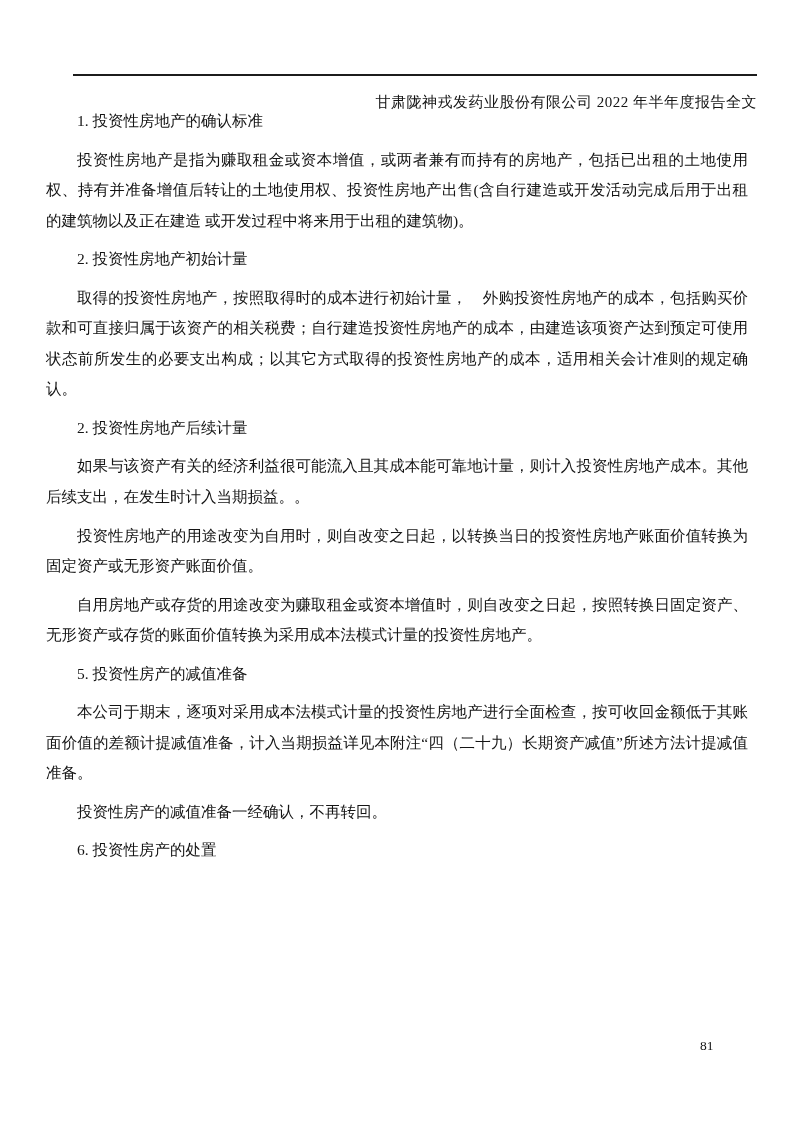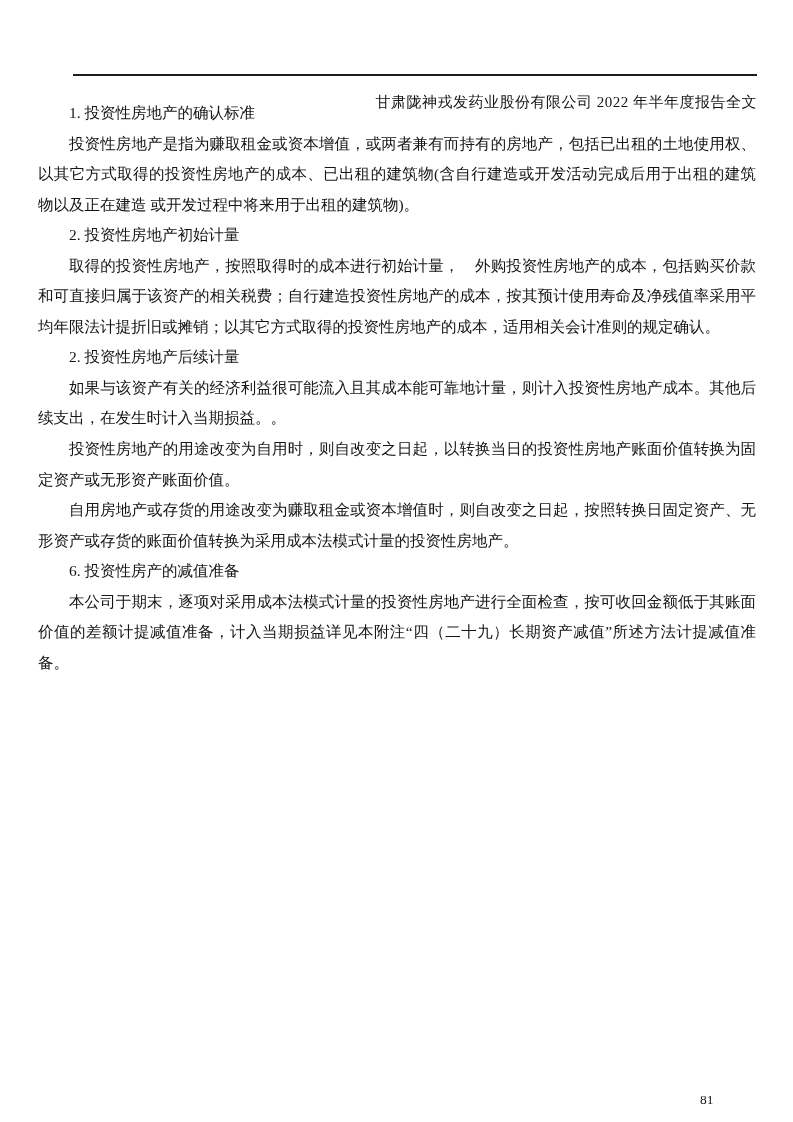--- a/index.html
+++ b/index.html
@@ -35,43 +35,45 @@
     position: absolute;
     top: 98px; left: 38px;
     width: 718px;
     font-size: 15.5px;
     line-height: 30.55px;
     text-align: justify;
     text-justify: inter-ideograph;
     color: #141414;
   }
   .doc-body p {
-    margin: 0;
+    margin: 8px;
     padding: 0;
     text-indent: 2em;
   }
   .page-number {
     position: absolute;
-    top: 1092px; left: 700px;
+    top: 1038px; left: 700px;
     font-size: 13.5px;
     color: #141414;
   }
 </style>
 </head>
 <body>
 
 <div class="page">
   <div class="report-header">甘肃陇神戎发药业股份有限公司 2022 年半年度报告全文</div>
   <div class="header-rule"></div>
   <div class="doc-body">
       <p>1. 投资性房地产的确认标准</p>
-      <p>投资性房地产是指为赚取租金或资本增值，或两者兼有而持有的房地产，包括已出租的土地使用权、以其它方式取得的投资性房地产的成本、已出租的建筑物(含自行建造或开发活动完成后用于出租的建筑物以及正在建造 或开发过程中将来用于出租的建筑物)。</p>
+      <p>投资性房地产是指为赚取租金或资本增值，或两者兼有而持有的房地产，包括已出租的土地使用权、持有并准备增值后转让的土地使用权、投资性房地产出售(含自行建造或开发活动完成后用于出租的建筑物以及正在建造 或开发过程中将来用于出租的建筑物)。</p>
       <p>2. 投资性房地产初始计量</p>
-      <p>取得的投资性房地产，按照取得时的成本进行初始计量，　外购投资性房地产的成本，包括购买价款和可直接归属于该资产的相关税费；自行建造投资性房地产的成本，按其预计使用寿命及净残值率采用平均年限法计提折旧或摊销；以其它方式取得的投资性房地产的成本，适用相关会计准则的规定确认。</p>
+      <p>取得的投资性房地产，按照取得时的成本进行初始计量，　外购投资性房地产的成本，包括购买价款和可直接归属于该资产的相关税费；自行建造投资性房地产的成本，由建造该项资产达到预定可使用状态前所发生的必要支出构成；以其它方式取得的投资性房地产的成本，适用相关会计准则的规定确认。</p>
       <p>2. 投资性房地产后续计量</p>
       <p>如果与该资产有关的经济利益很可能流入且其成本能可靠地计量，则计入投资性房地产成本。其他后续支出，在发生时计入当期损益。。</p>
       <p>投资性房地产的用途改变为自用时，则自改变之日起，以转换当日的投资性房地产账面价值转换为固定资产或无形资产账面价值。</p>
       <p>自用房地产或存货的用途改变为赚取租金或资本增值时，则自改变之日起，按照转换日固定资产、无形资产或存货的账面价值转换为采用成本法模式计量的投资性房地产。</p>
-      <p>6. 投资性房产的减值准备</p>
+      <p>5. 投资性房产的减值准备</p>
       <p>本公司于期末，逐项对采用成本法模式计量的投资性房地产进行全面检查，按可收回金额低于其账面价值的差额计提减值准备，计入当期损益详见本附注“四（二十九）长期资产减值”所述方法计提减值准备。</p>
+      <p>投资性房产的减值准备一经确认，不再转回。</p>
+      <p>6. 投资性房产的处置</p>
     </div>
   <div class="page-number">81</div>
 </div>
 
 </body></html>

